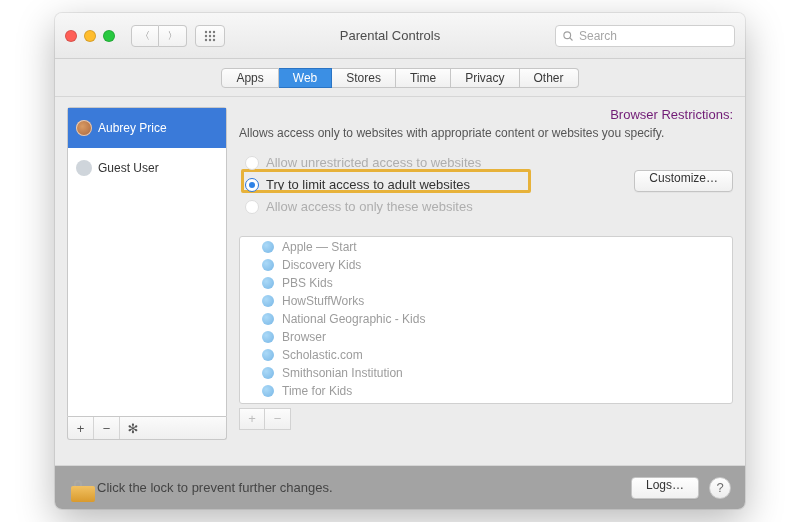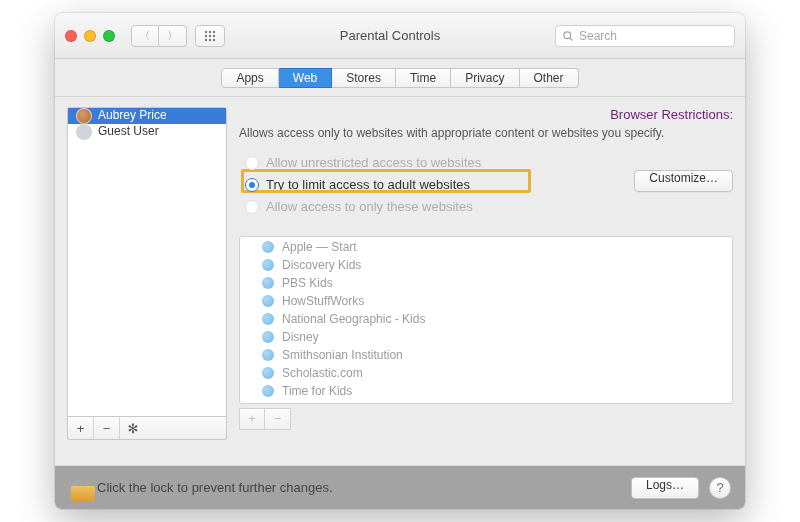--- a/index.html
+++ b/index.html
@@ -76,21 +76,21 @@
   .tab.selected { background:#3b8fe4; color:#fff; border-color:#2a74c4;}
   
   .body { flex:1; display:flex; background:#ececec; padding: 10px 12px 6px 12px; gap:12px; }
   
   .sidebar { display:flex; flex-direction:column; }
   .userlist {
     width: 160px; height: 310px;
     background:#fff; border:1px solid #c8c8c8;
     border-radius:3px 3px 0 0;
   }
-  .user-row { display:flex; align-items:flex-start; gap:6px; height:16px; padding:0 8px; font-size:12px; }
+  .user-row { display:flex; align-items:center; gap:6px; height:40px; padding:0 8px; font-size:12px; }
   .user-row.selected { background:#3a7ad9; color:#fff; }
   .avatar { width:16px; height:16px; border-radius:50%; background:#cfd5db; display:inline-block; }
   .avatar.sel { background: radial-gradient(circle at 40% 40%, #d99b64, #a6623a); box-shadow:0 0 0 1px rgba(255,255,255,.6) inset;}
   .sidebar-controls {
     display:flex; border:1px solid #c8c8c8; border-top:none;
     background:linear-gradient(#fbfbfb,#efefef);
     border-radius:0 0 3px 3px;
   }
   .sq { width:26px; height:22px; border-right:1px solid #d4d4d4; display:flex; align-items:center; justify-content:center; font-size:13px; color:#555; }
   .sq:last-child { border-right:none; }
@@ -284,29 +284,29 @@
         <div class="site-row">
             <span class="globe"></span>
             <span>HowStuffWorks</span>
           </div>
         <div class="site-row">
             <span class="globe"></span>
             <span>National Geographic - Kids</span>
           </div>
         <div class="site-row">
             <span class="globe"></span>
-            <span>Disney</span>
+            <span>Browser</span>
+          </div>
+        <div class="site-row">
+            <span class="globe"></span>
+            <span>Scholastic.com</span>
           </div>
         <div class="site-row">
             <span class="globe"></span>
             <span>Smithsonian Institution</span>
-          </div>
-        <div class="site-row">
-            <span class="globe"></span>
-            <span>Scholastic.com</span>
           </div>
         <div class="site-row">
             <span class="globe"></span>
             <span>Time for Kids</span>
           </div>
       </div>
       <div class="site-controls">
         <div class="sq">
             <span>+</span>
           </div>

